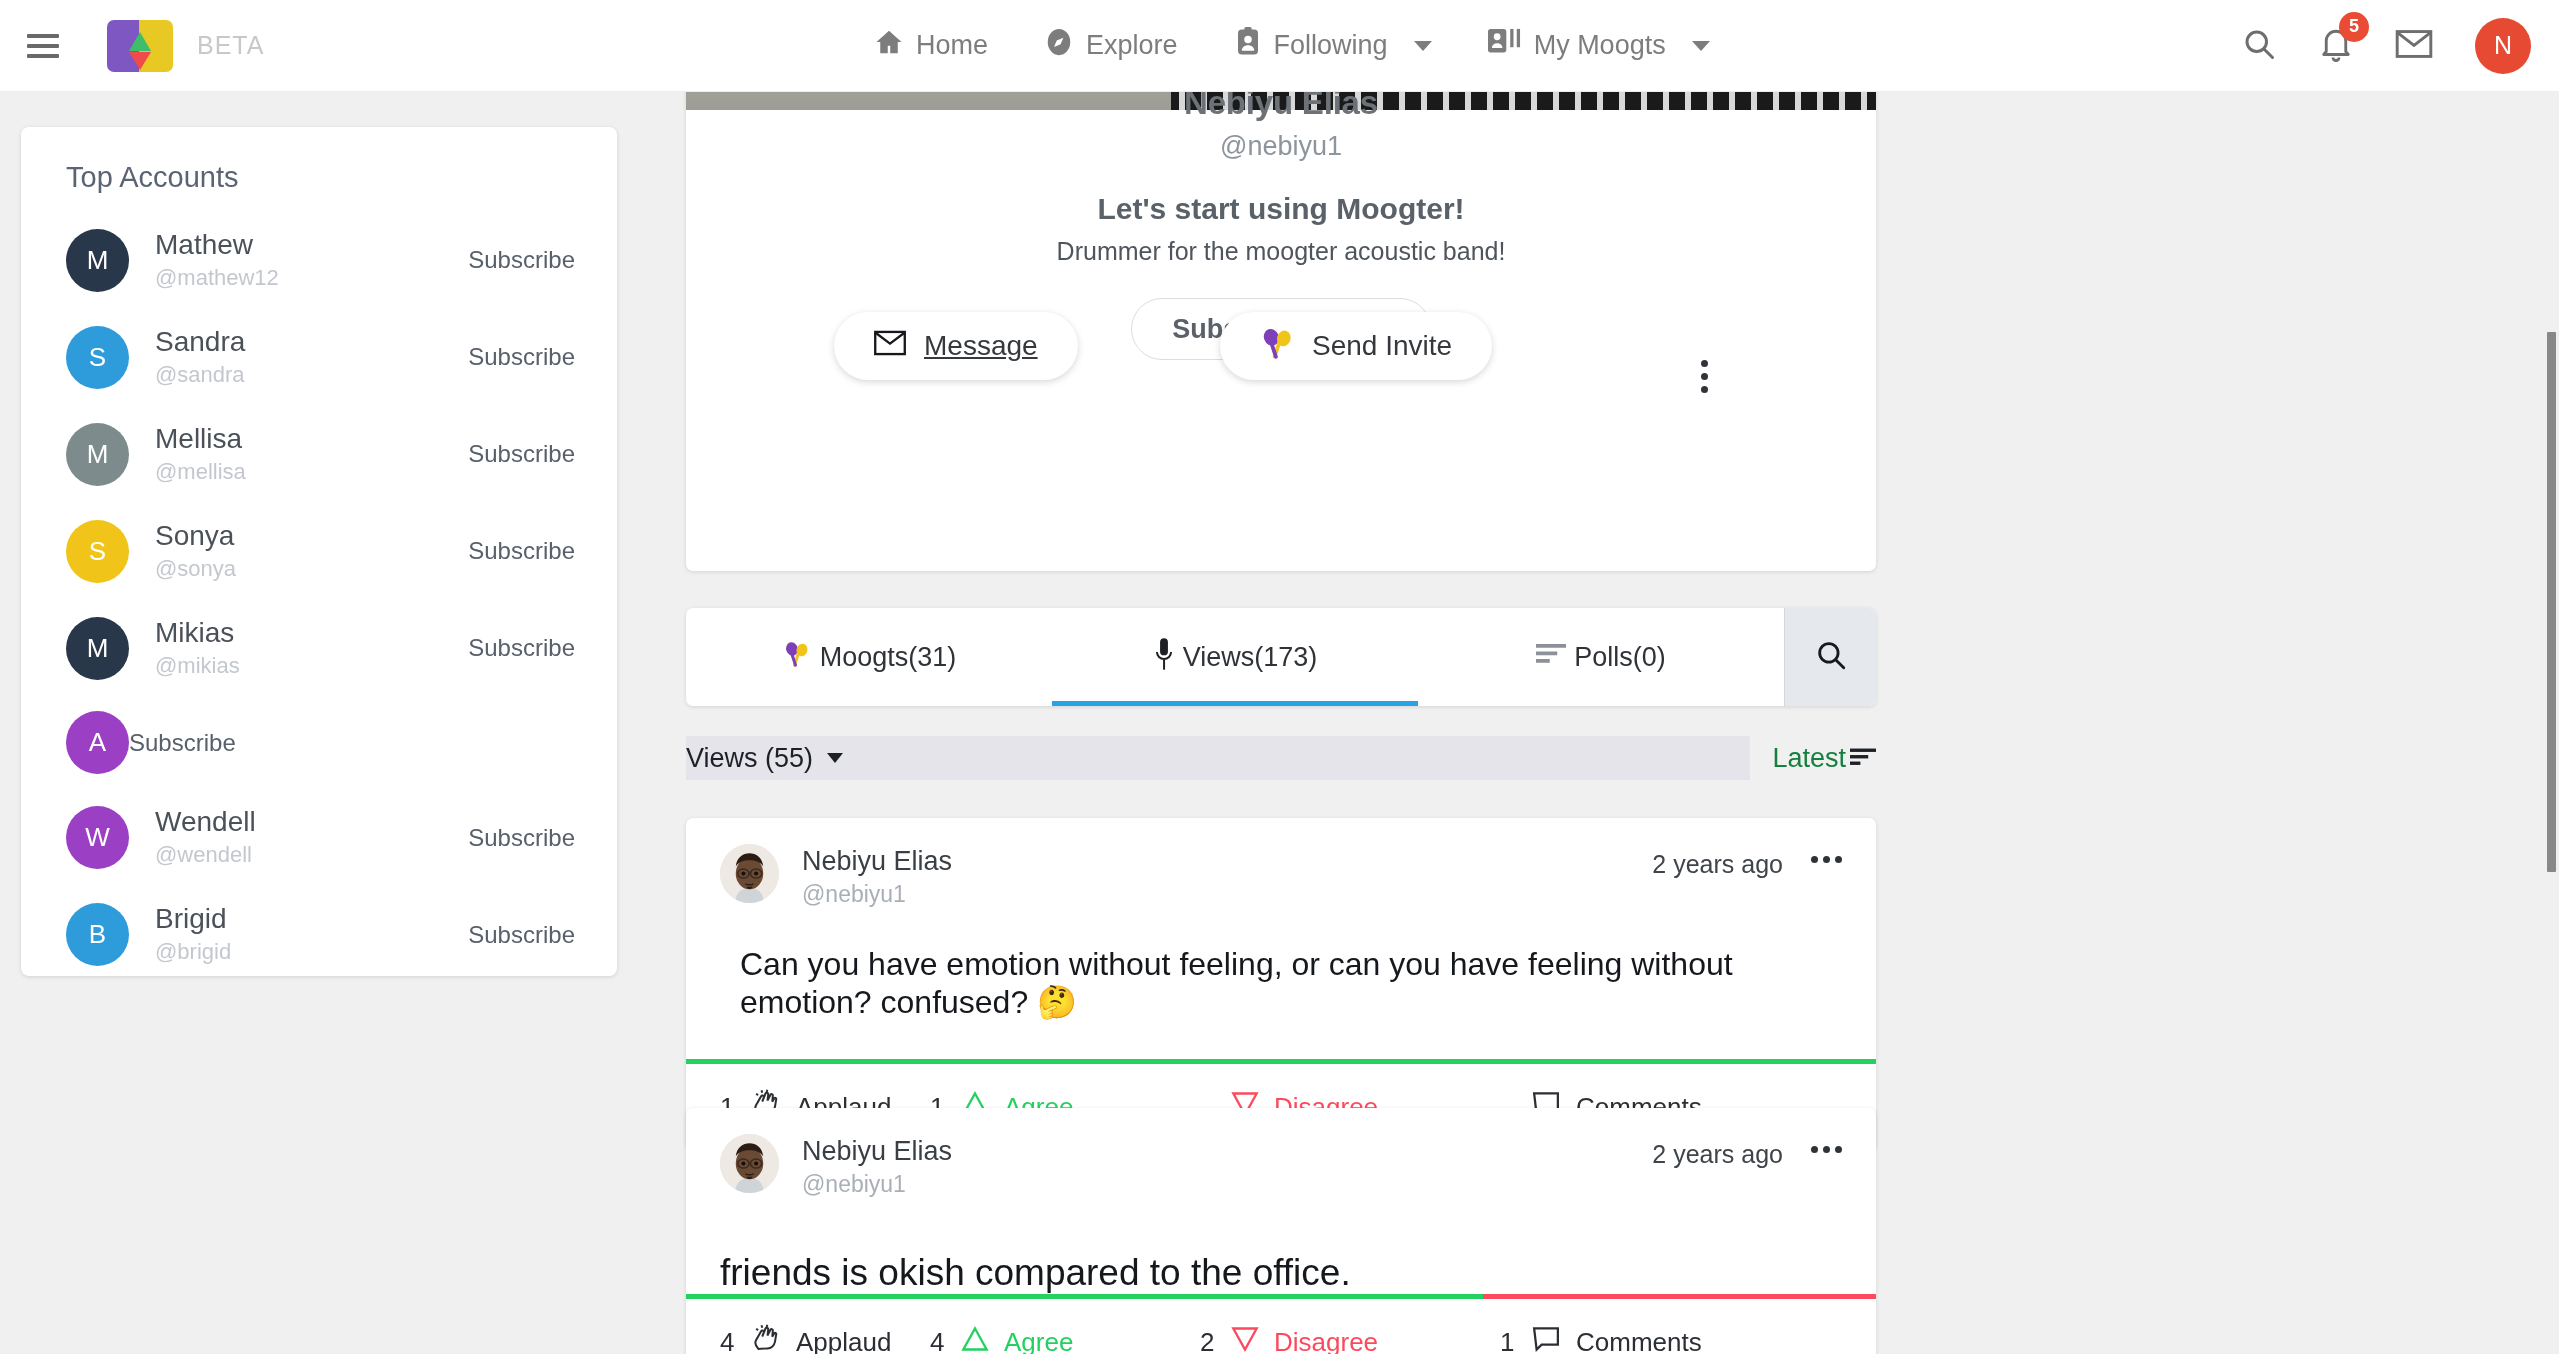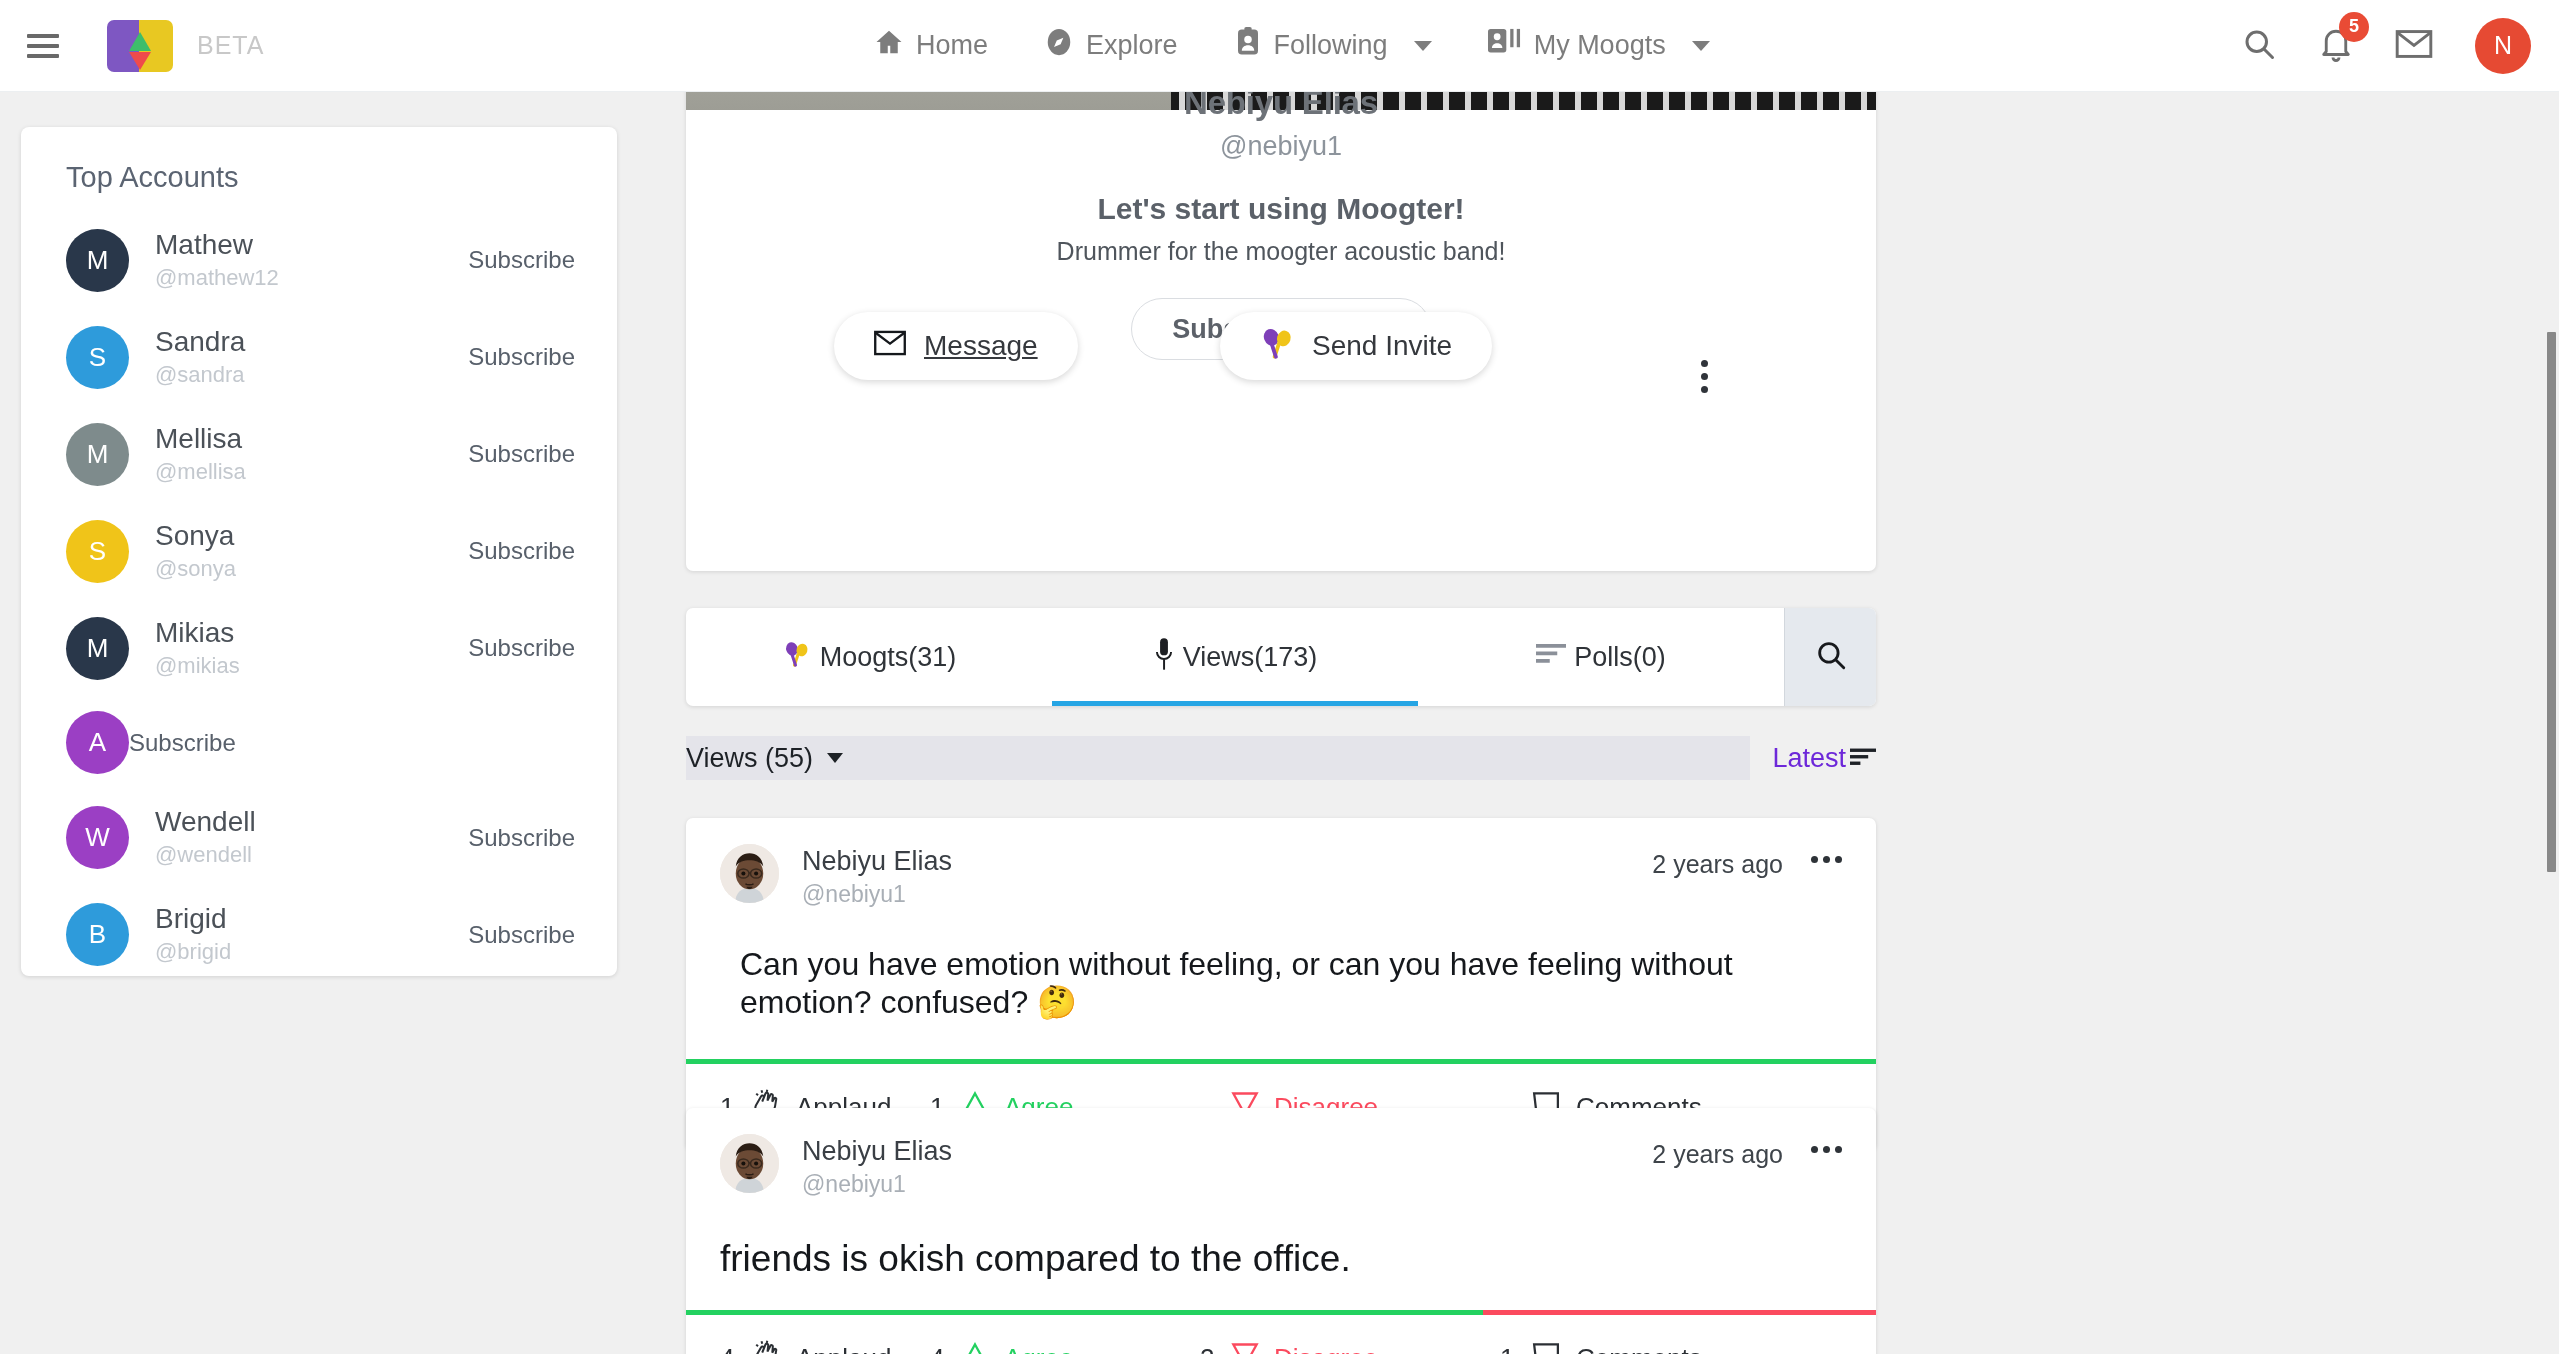--- a/index.html
+++ b/index.html
@@ -382,21 +382,21 @@
   .filter-bar {
     flex: 1;
     height: 44px;
     background: #e4e4ea;
   }
   .filter-right {
     display: flex;
     align-items: center;
     gap: 4px;
     font-size: 27px;
-    color: #6d28d9;
+    color: #15803d;
     padding-left: 22px;
     cursor: pointer;
   }
   .dcaret {
     width: 0; height: 0;
     border-left: 8px solid transparent;
     border-right: 8px solid transparent;
     border-top: 10px solid #1d2126;
   }
 
@@ -432,21 +432,21 @@
     display: flex;
     gap: 5px;
     cursor: pointer;
   }
   .post-kebab i { width: 7px; height: 7px; border-radius: 50%; background: #2e3338; display: block; }
   .post-text {
     padding: 0 34px;
     color: #15181c;
   }
   .post-text.sm { font-size: 32px; margin-top: 36px; padding-bottom: 38px; margin-left: 20px; }
-  .post-text.lg { font-size: 37px; margin-top: 38px; padding-bottom: 30px; }
+  .post-text.lg { font-size: 37px; margin-top: 52px; }
   .stance-bar { display: flex; height: 5px; width: 100%; }
   .reaction-row {
     display: flex;
     align-items: center;
     height: 86px;
     padding: 0 34px;
   }
   .reaction {
     display: flex;
     align-items: center;

